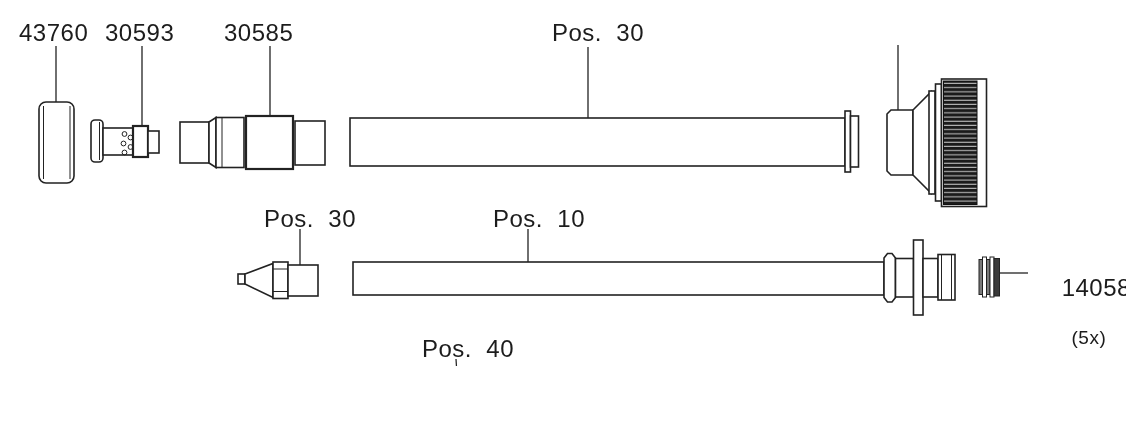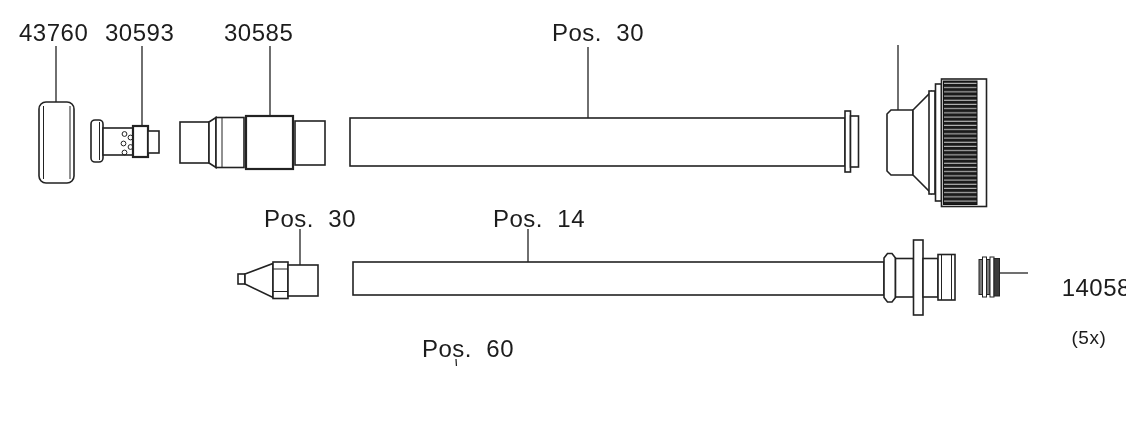--- a/index.html
+++ b/index.html
@@ -132,20 +132,20 @@
       <rect class="w" x="1012.5" y="384.7" width="11" height="11" rx="2.5"></rect>
       <path class="t1" d="M1016.5,384.7 V395.7"></path>
     </g>
   </svg>
 
   <div class="lbl" id="lbl-43760">43760</div>
   <div class="lbl" id="lbl-30593">30593</div>
   <div class="lbl" id="lbl-30585">30585</div>
   <div class="lbl" id="lbl-pos40">Pos.  30</div>
   <div class="lbl" id="lbl-pos20">Pos.  30</div>
-  <div class="lbl" id="lbl-pos10">Pos.  14</div>
+  <div class="lbl" id="lbl-pos10">Pos.  10</div>
   <div class="lbl" id="lbl-140582">
     <span>140582</span>
     <span class="qty">(5x)</span>
   </div>
-  <div class="lbl" id="lbl-pos50">Pos.  60</div>
+  <div class="lbl" id="lbl-pos50">Pos.  40</div>
 
 </div>
 
 </body></html>

